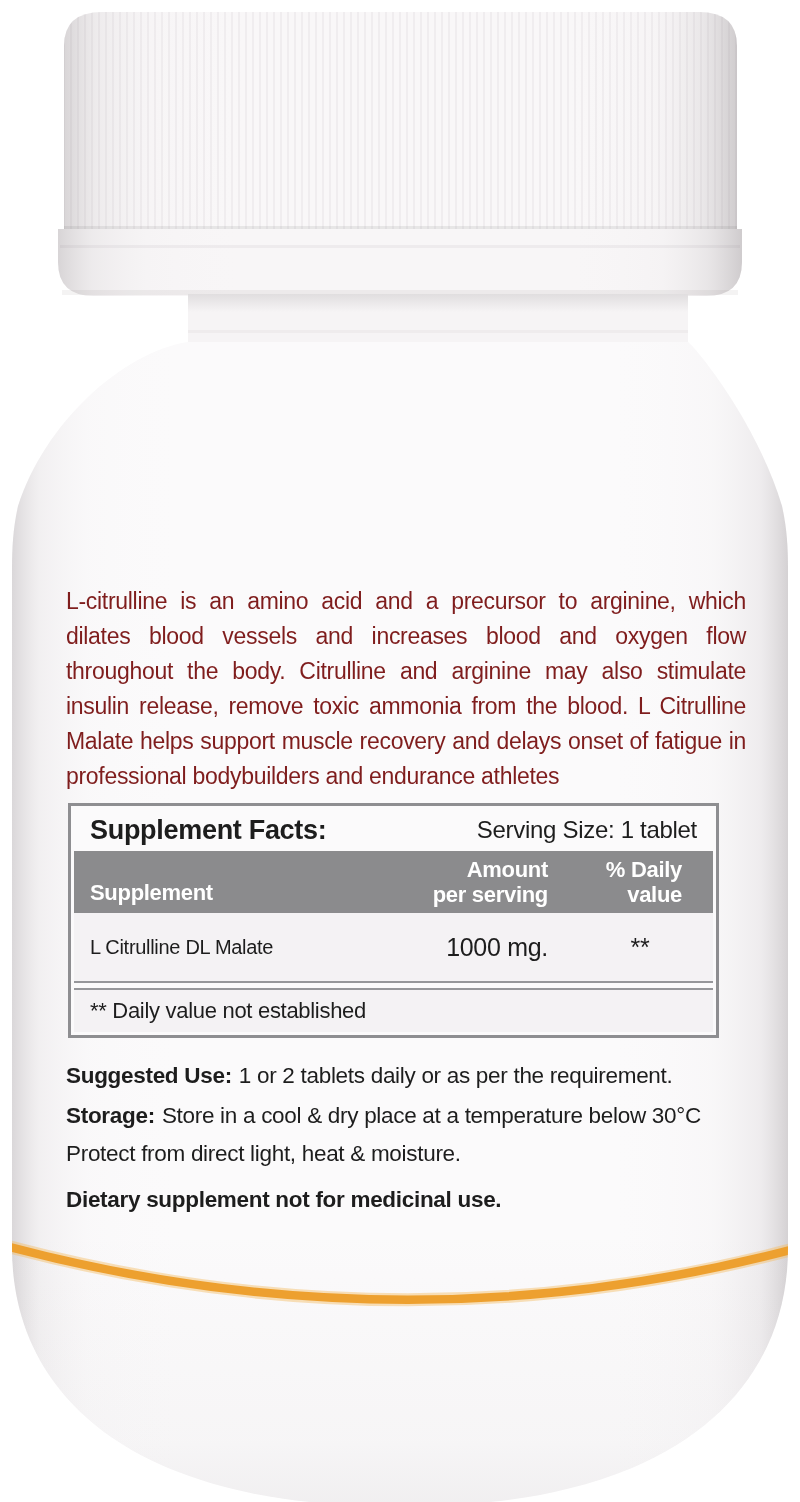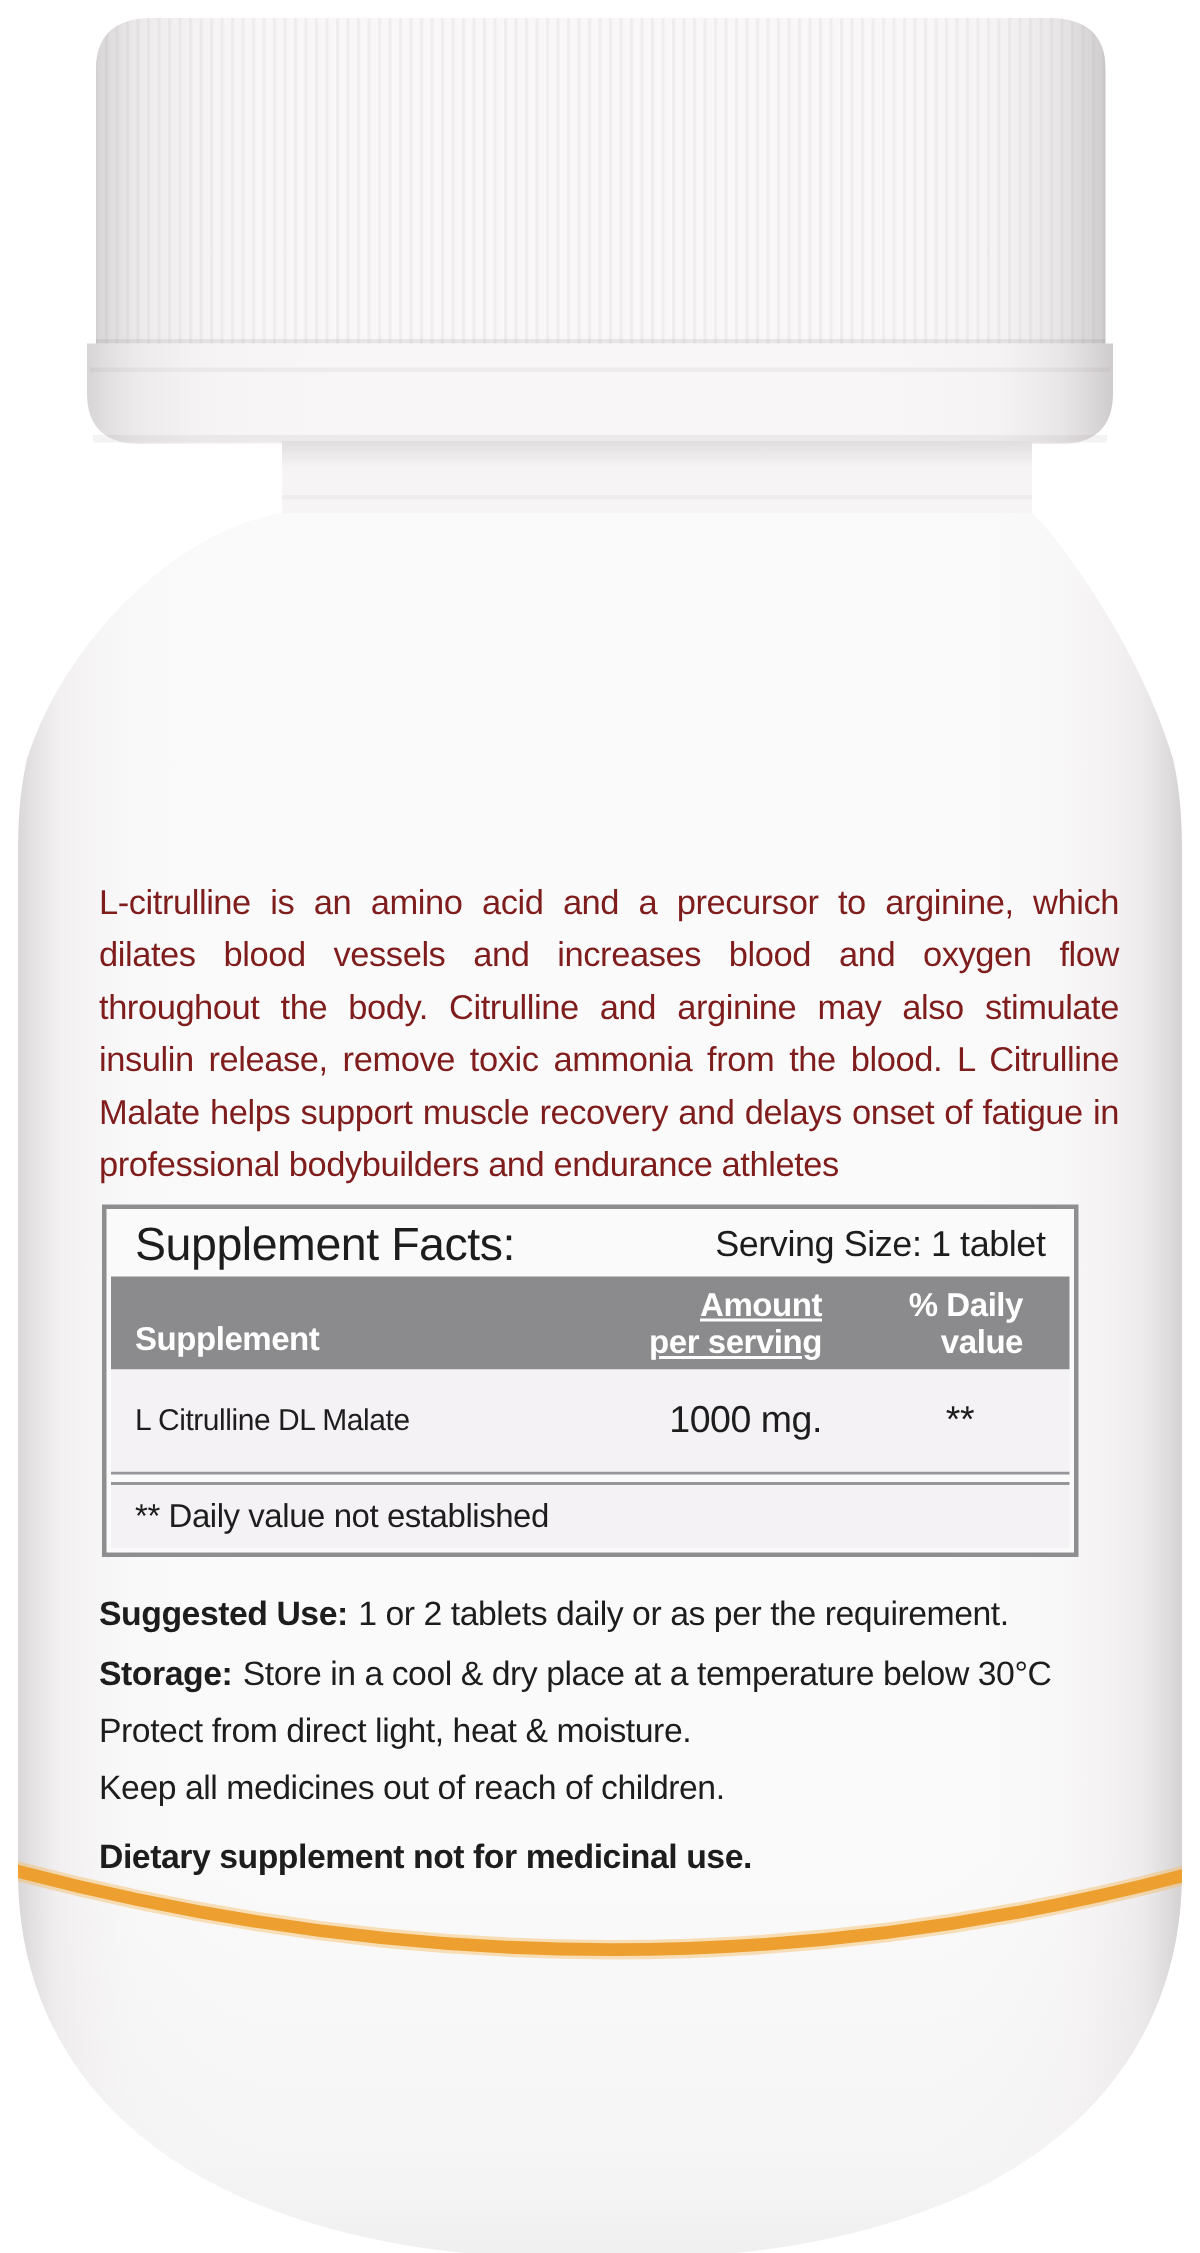--- a/index.html
+++ b/index.html
@@ -10,25 +10,25 @@
 
   
   .desc{position:absolute;left:66px;top:584px;width:680px;
         font-size:23px;line-height:35px;text-align:justify;color:#7f1d1d;}
 
   
   .facts{position:absolute;left:68px;top:803px;width:651px;box-sizing:border-box;
          border:3px solid #8e8e91;background:#fbfafb;padding:3px;}
   .facts .hd{height:42px;display:flex;align-items:center;justify-content:space-between;
              padding:0 16px;background:#fbfafb;}
-  .facts .hd .t{font-weight:normal;font-size:31px;}
+  .facts .hd .t{font-weight:bold;font-size:27px;}
   .facts .hd .s{font-size:24px;}
   .facts .band{position:relative;height:62px;background:#8b8b8d;color:#ffffff;font-weight:bold;}
   .facts .band .ing{position:absolute;left:16px;bottom:7px;font-size:22px;}
-  .facts .band .amt{position:absolute;right:165px;bottom:6px;text-align:right;font-size:22px;line-height:25px;text-decoration:underline;}
+  .facts .band .amt{position:absolute;right:165px;bottom:6px;text-align:right;font-size:22px;line-height:25px;}
   .facts .band .dly{position:absolute;right:31px;bottom:6px;text-align:right;font-size:22px;line-height:25px;}
   .facts .row{position:relative;height:68px;background:#f4f2f4;display:flex;align-items:center;}
   .facts .row .ing{margin-left:16px;font-size:20px;}
   .facts .row .amt{position:absolute;right:165px;top:50%;transform:translateY(-50%);font-size:25px;margin-left:10px;}
   .facts .row .dly{position:absolute;right:31px;top:50%;transform:translateY(-50%);
                    width:84px;text-align:center;font-size:25px;}
   .facts .sep{height:5px;background:#fbfafb;border-top:2.5px solid #96969a;border-bottom:2.5px solid #96969a;}
   .facts .foot{height:42px;background:#f4f2f4;display:flex;align-items:center;
                padding-left:16px;font-size:22px;}
 
@@ -157,18 +157,17 @@
     </div>
 
     <div class="usage">
       <div class="line u-sug">
         <span class="bl">Suggested Use:</span><span>1 or 2 tablets daily or as per the requirement.</span>
       </div>
       <div class="line u-sto">
         <span class="bl">Storage:</span><span>Store in a cool &amp; dry place at a temperature below 30°C</span>
       </div>
       <div class="line u-pro">Protect from direct light, heat &amp; moisture.</div>
-      <div class="line">Keep all medicines out of reach of children.</div>
       <div class="line u-disc">Dietary supplement not for medicinal use.</div>
     </div>
 
   </div>
 </div>
 
 </body></html>

